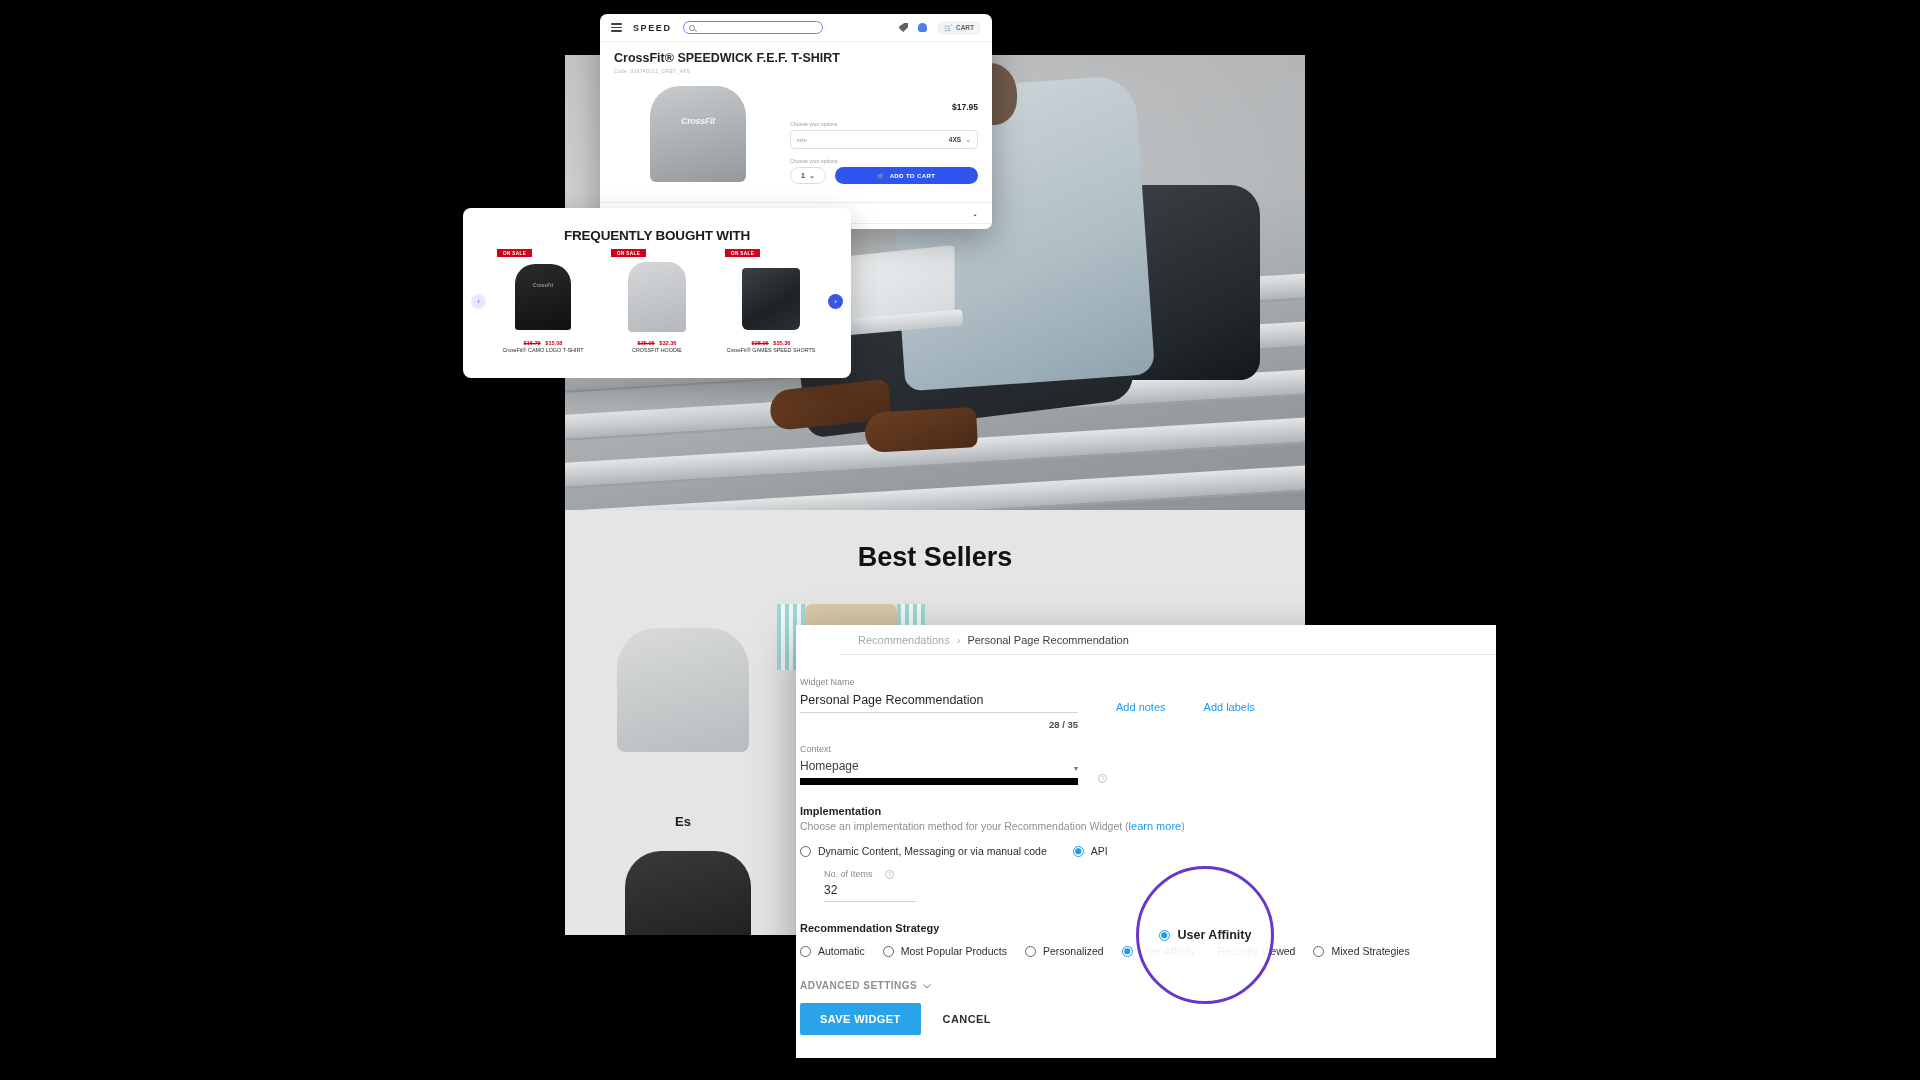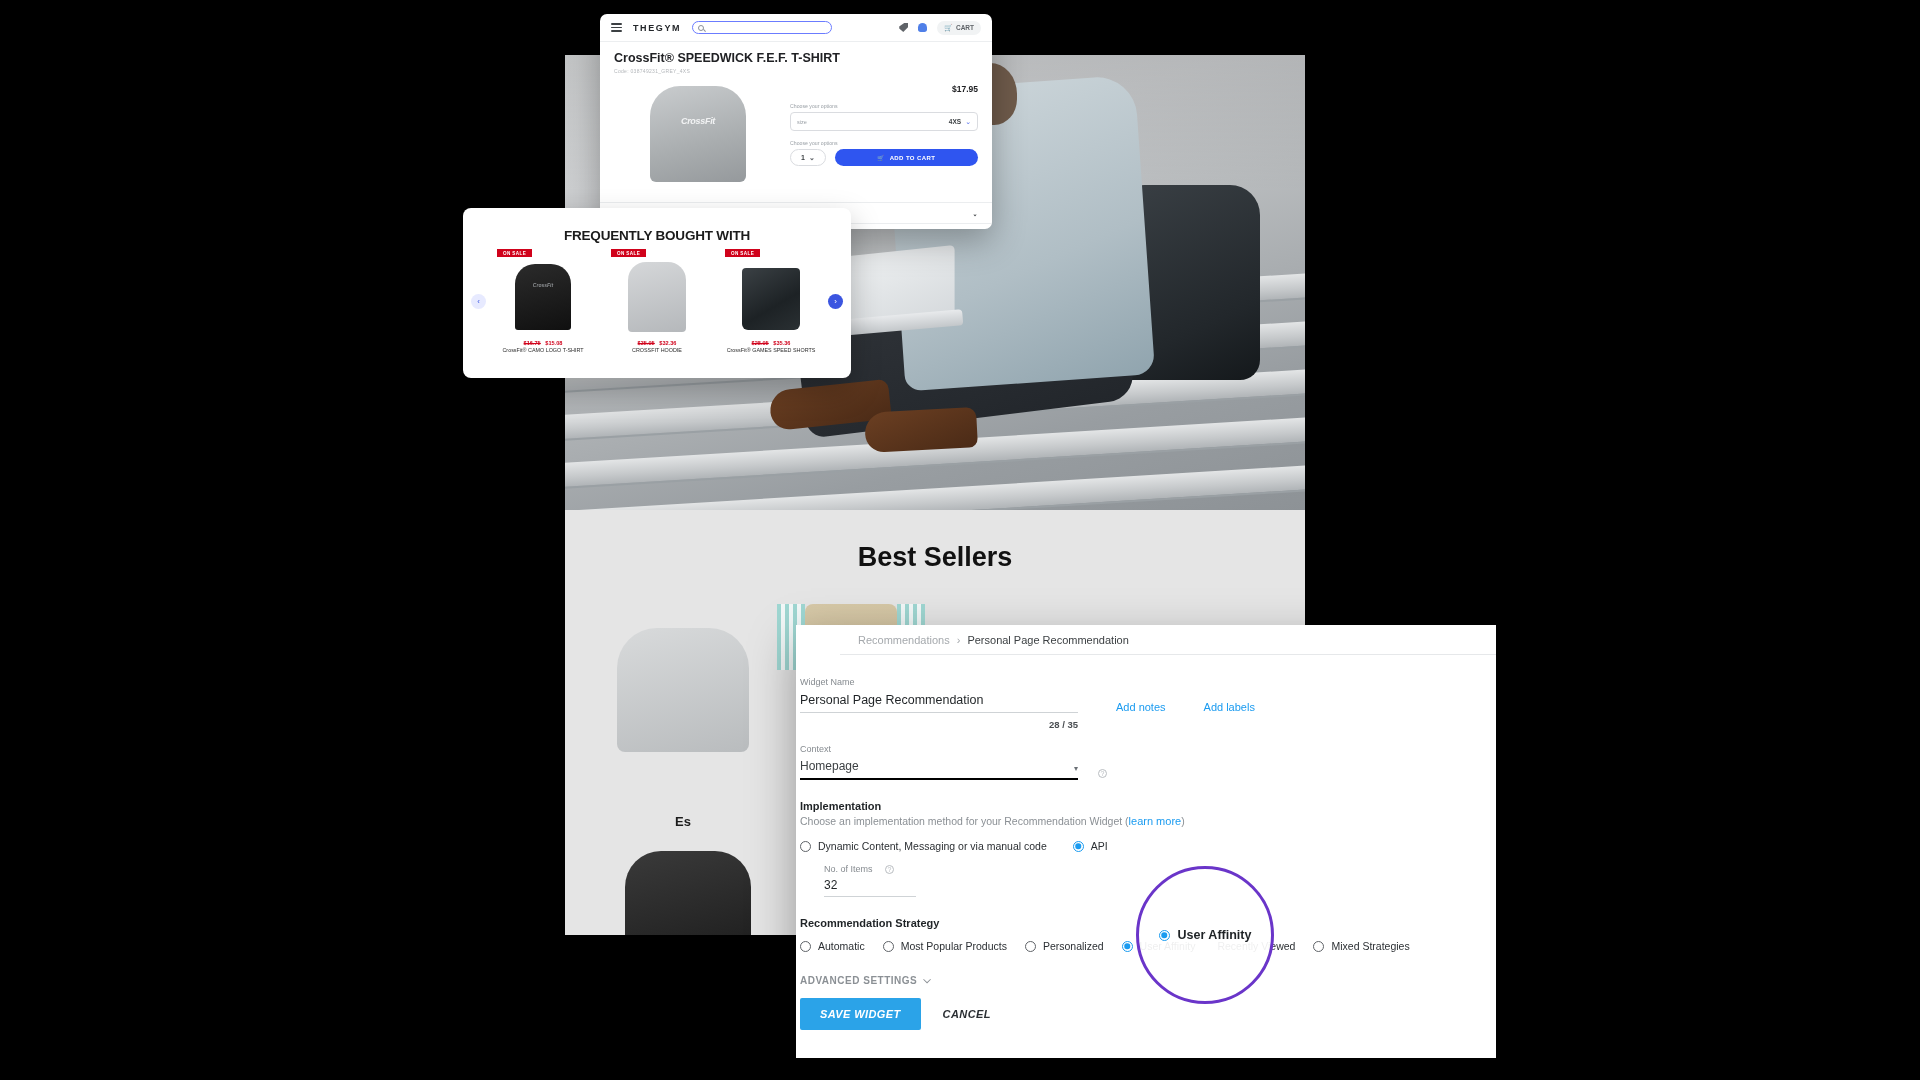--- a/index.html
+++ b/index.html
@@ -127,21 +127,21 @@
   .ico-tag { width:9px;height:9px;background:#5f6368; clip-path: polygon(0 40%,55% 0,100% 0,100% 45%,45% 100%,0 60%); }
   .ico-user { width:9px;height:9px;background:#4f7fe8; border-radius:50% 50% 30% 30%; }
   .cart-btn {
     height:14px; padding:0 7px; background:#f1f3f4; border-radius:8px;
     display:flex; align-items:center; gap:3px; font-size:6.5px; color:#5f6368; font-weight:600;
   }
   .cart-glyph { font-size:7px; }
 
   .pdp-title { font-size: 12.5px; font-weight: 700; color: #202124; padding: 9px 14px 0; }
   .pdp-code { font-size: 5px; color: #b3b6ba; padding: 3px 14px 0; letter-spacing:.3px; }
-  .pdp-body { display: flex; padding: 4px 14px 0; }
+  .pdp-body { display: flex; padding: 4px 14px 0; align-items: center; }
   .pdp-gallery { width: 168px; position: relative; height: 124px; }
   .shirt-main {
     position:absolute; left:50%; top:8px; transform:translateX(-50%);
     width:96px; height:96px;
     background: linear-gradient(165deg,#c9ccce,#a9adaf 60%,#95999c);
     border-radius: 30px 30px 6px 6px;
   }
   .shirt-main:before{content:"CrossFit";position:absolute;left:50%;top:30px;transform:translateX(-50%);
     font-size:9px;font-weight:800;font-style:italic;color:#f2f3f4;letter-spacing:-.3px;}
   .pdp-right { flex: 1; padding-left: 8px; }
@@ -222,21 +222,21 @@
   .text-input {
     width: 278px; border-bottom: 1px solid #cfd3d6; padding-bottom: 5px;
     font-size: 12.5px; color: #1f2326;
   }
   .link { color: #1a9bf0; font-size: 11px; font-weight: 500; }
   .link-1 { margin-left: 38px; }
   .link-2 { margin-left: 38px; }
   .counter { width: 278px; text-align: right; font-size: 9.5px; color: #4a4e52; margin-top: 6px; font-weight:600; }
   .select-row { width: 278px; margin-top: 14px; }
   .select-input {
-    border-bottom: 2px solid #000000; padding-bottom: 5px; margin-top: 5px;
+    border-bottom: 7px solid #000000; padding-bottom: 5px; margin-top: 5px;
     display: flex; align-items: flex-end; font-size: 12px; color: #3c4043;
   }
   .caret-sm { margin-left: auto; font-size: 8px; color: #6b7076; }
   .info-dot {
     display:inline-block; width: 9px; height: 9px; border: 1px solid #b9bdc1; border-radius: 50%;
     color: #b9bdc1; font-size: 7px; line-height: 8px; text-align: center; margin-left: 10px;
   }
   .sec-title { font-size: 11px; font-weight: 700; color: #1f2326; margin-top: 20px; }
   .sec-sub { font-size: 10.5px; color: #8b9095; margin-top: 3px; }
   .radio-row { display: flex; align-items: center; gap: 0; margin-top: 13px; }
@@ -254,21 +254,21 @@
   .items-input {
     width: 92px; border-bottom: 1px solid #cfd3d6; padding-bottom: 4px; margin-top: 4px;
     font-size: 12px; color: #1f2326;
   }
   .strategy-row { display: flex; align-items: center; margin-top: 11px; }
   .strategy-row .radio { margin-right: 18px; }
   .adv {
     font-size: 10px; color: #8b9095; letter-spacing: .5px; font-weight: 600;
     margin-top: 22px; display: flex; align-items: center; gap: 6px;
   }
-  .btn-row { display: flex; align-items: center; gap: 22px; margin-top: 12px; font-style: italic; }
+  .btn-row { display: flex; align-items: center; gap: 22px; margin-top: 12px; }
   .btn-save {
     background: #2ba3e8; color: #fff; font-size: 11px; font-weight: 700; letter-spacing: .4px;
     padding: 10px 20px; border-radius: 2px;
   }
   .btn-cancel { font-size: 11px; font-weight: 700; color: #2b2f33; letter-spacing: .4px; }
   .highlight-ring {
     position: absolute; left: 1136px; top: 866px; width: 138px; height: 138px;
     border: 3.5px solid #6a35c9; border-radius: 50%; pointer-events: none;
     background: rgba(255,255,255,.92);
   }
@@ -335,21 +335,21 @@
     </div>
   </div>
 
   <div class="pdp">
     <div class="pdp-top">
       <div class="burger">
           <i></i>
           <i></i>
           <i></i>
         </div>
-      <div class="logo-gym">THEGYM</div>
+      <div class="logo-gym">SPEED</div>
       <div class="search-pill">
         <div class="mag"></div>
       </div>
       <div class="hdr-right">
         <div class="ico-tag"></div>
         <div class="ico-user"></div>
         <div class="cart-btn">
           <span class="cart-glyph">🛒</span>
           <span>CART</span>
         </div>

